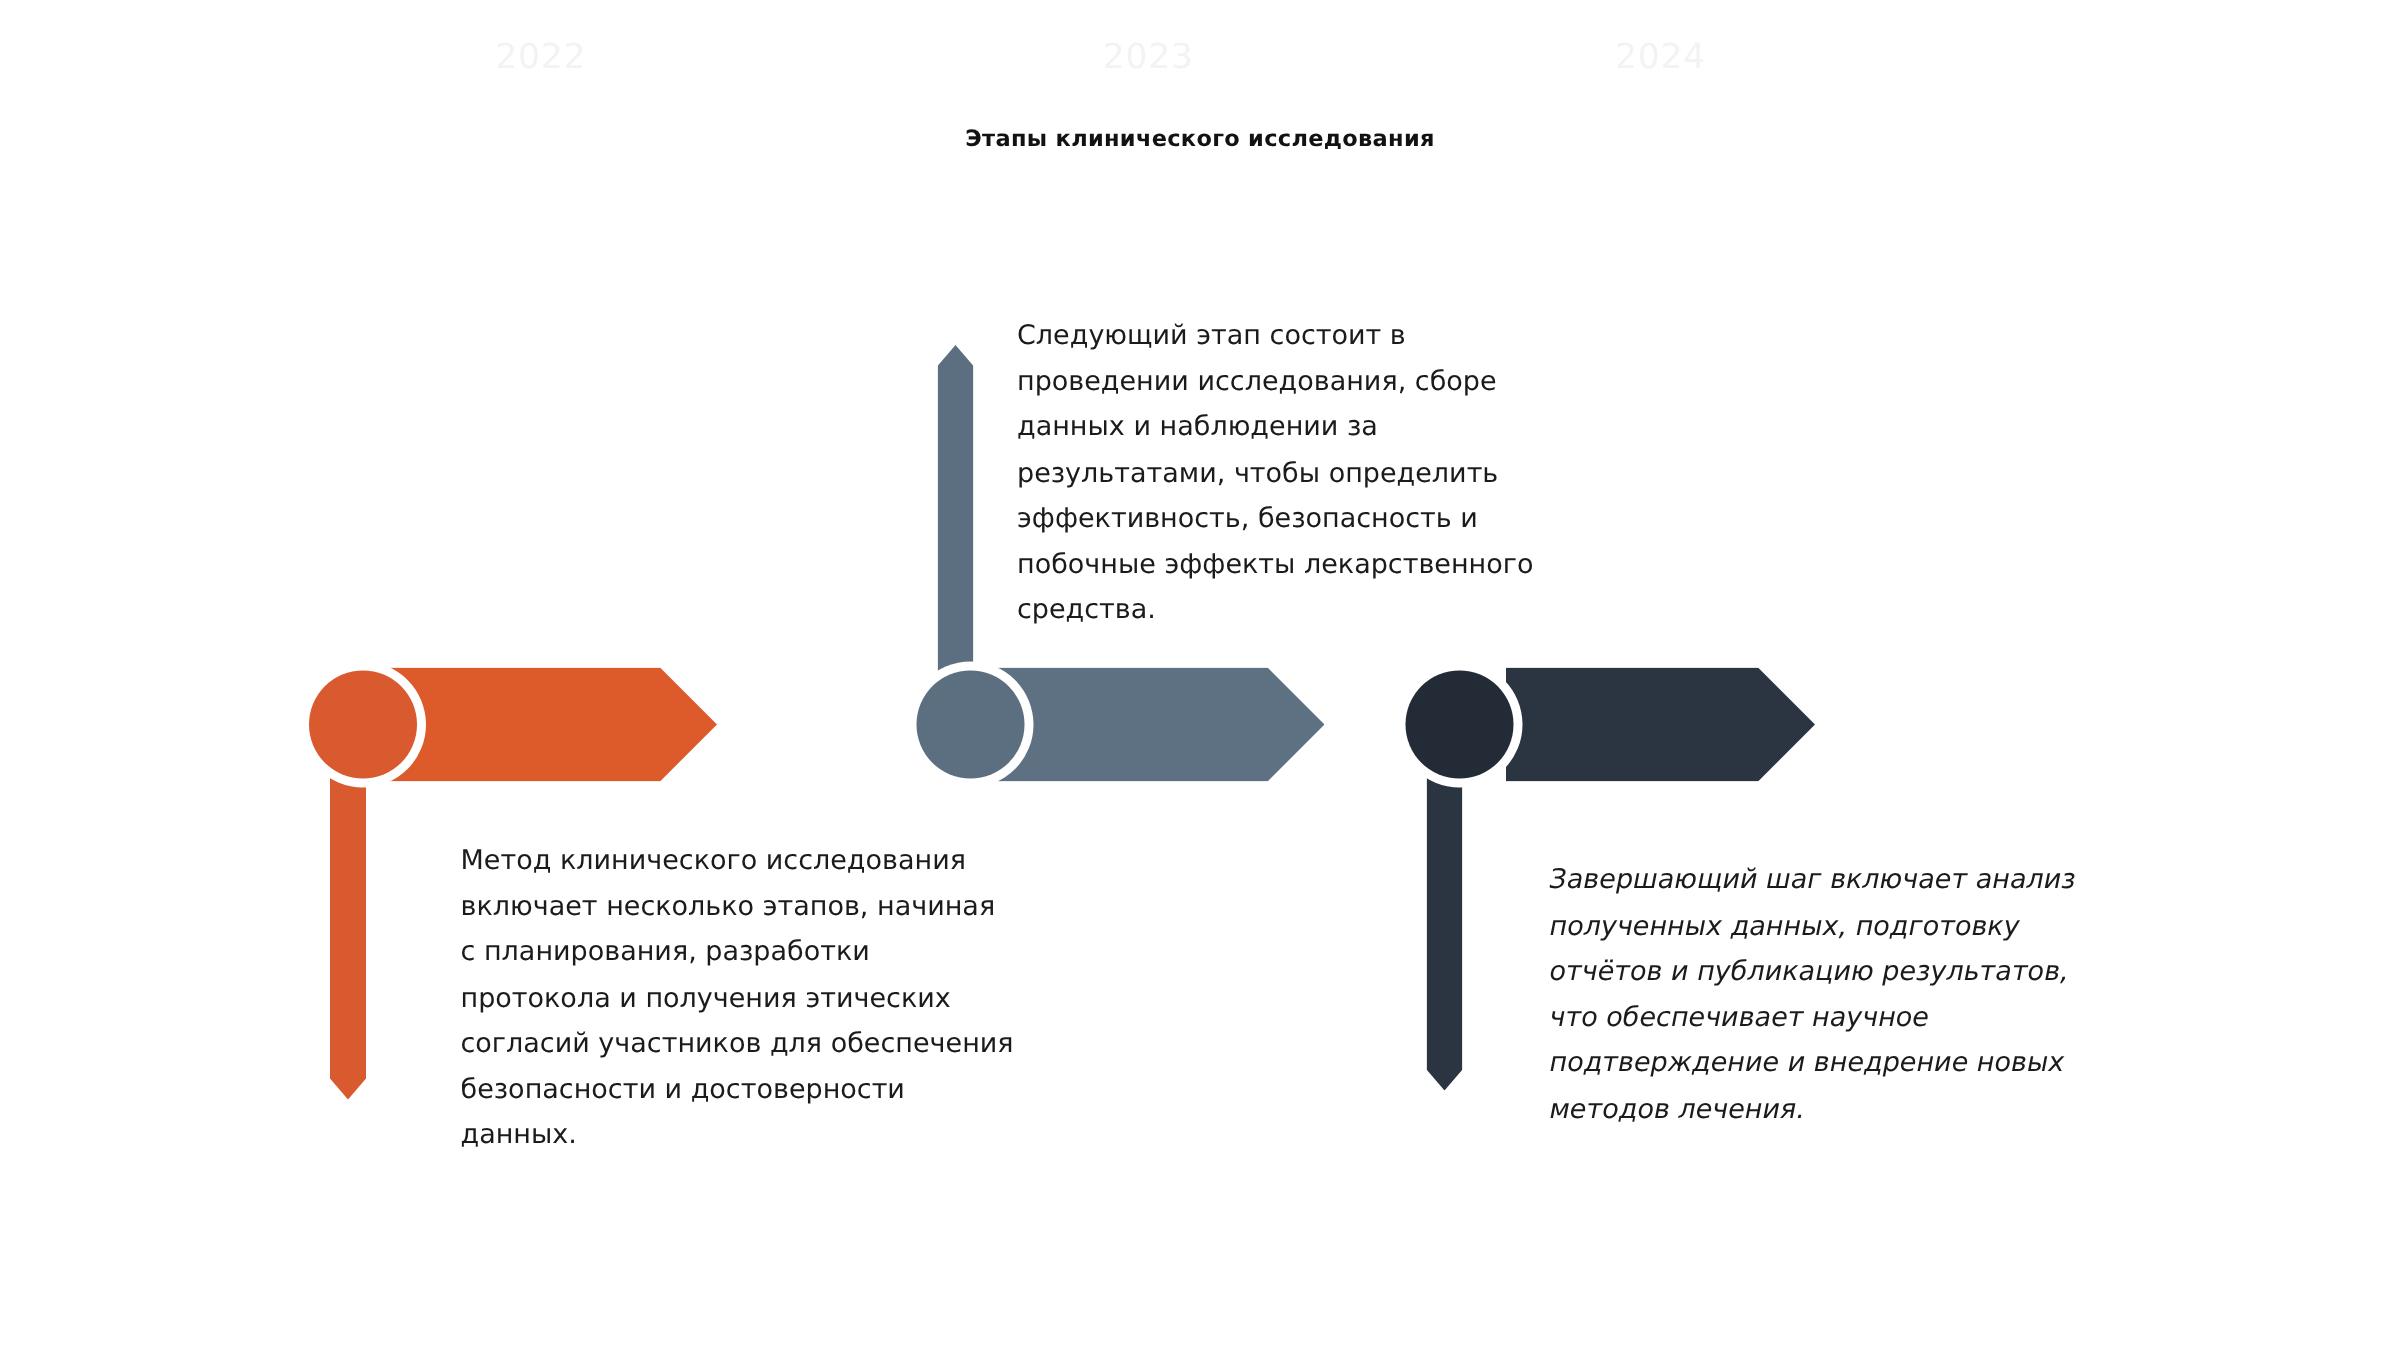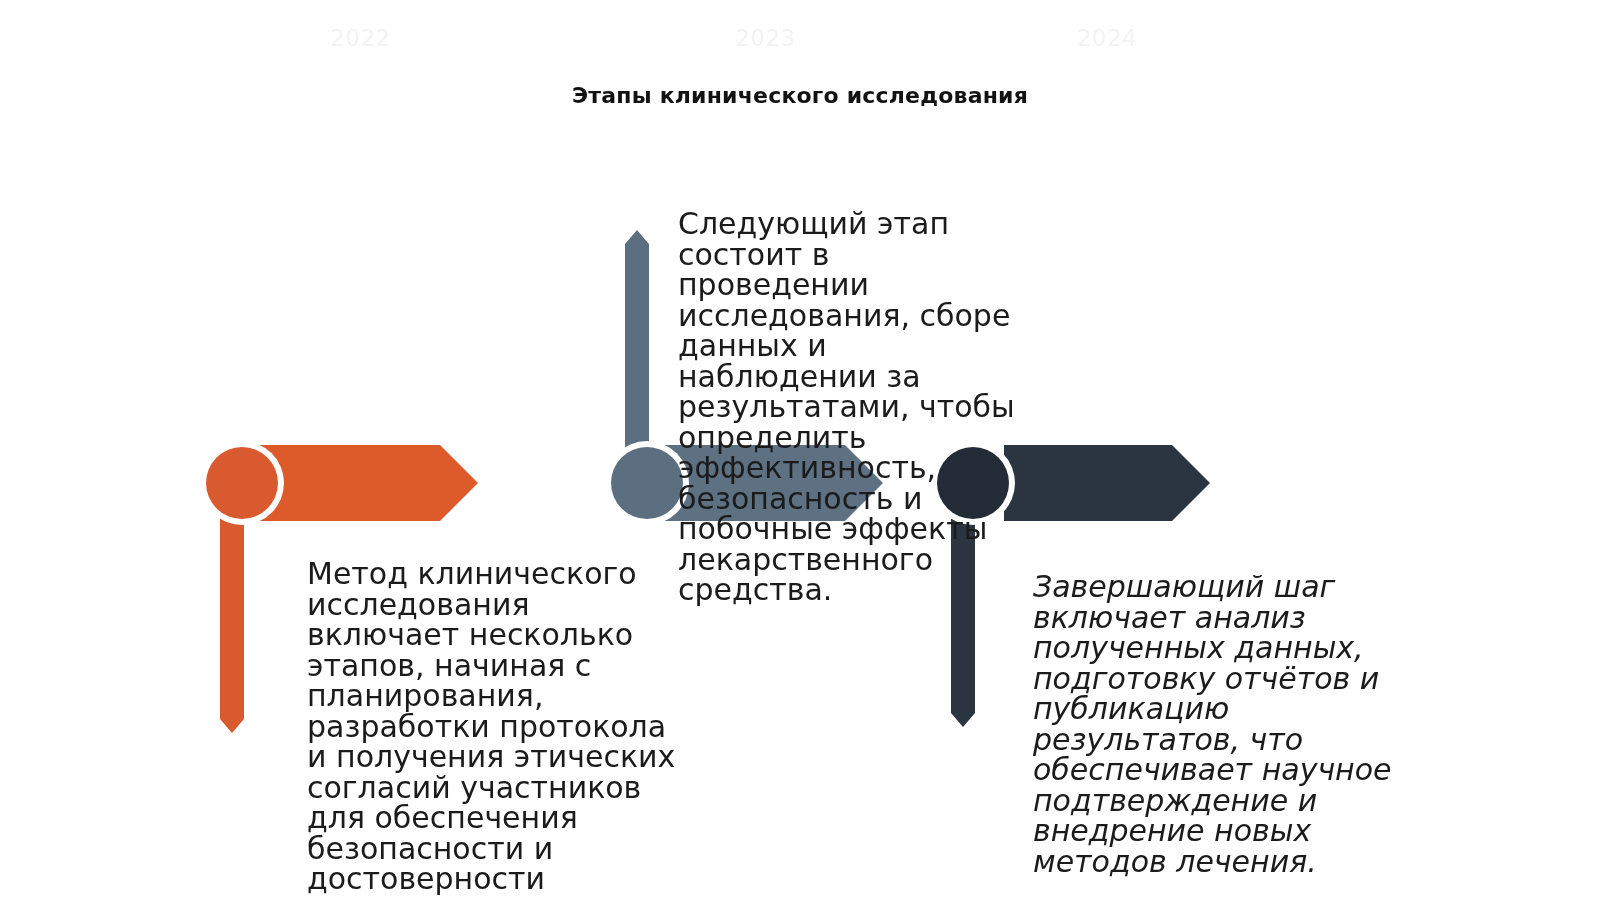--- a/index.html
+++ b/index.html
@@ -10,21 +10,21 @@
     overflow:hidden;
     position:relative;
   }
   #canvas{position:absolute;left:0;top:0;width:1600px;height:900px;}
 
   
   .title{
     position:absolute;
     left:0;top:83px;width:1600px;
     text-align:center;
-    font-size:22px;
+    font-size:15px;
     font-weight:bold;
     color:#121212;
     letter-spacing:.2px;
     white-space:nowrap;
   }
 
   
   .milestone{position:absolute;top:0;left:0;}
 
   
@@ -59,21 +59,21 @@
     clip-path:polygon(0 0, 100% 0, 100% calc(100% - 14px), 50% 100%, 0 calc(100% - 14px));
   }
   .stem-up{
     position:absolute;
     clip-path:polygon(50% 0, 100% 14px, 100% 100%, 0 100%, 0 14px);
   }
 
   
   .desc{
     position:absolute;
-    font-size:30px;
+    font-size:18px;
     line-height:30.5px;
     color:#1b1b1b;
     white-space:pre-line;
   }
 
   
   
   #m1 .chev   {left:243px;top:445px;width:235px;background:#dd5a2b;}
   #m1 .chev-label{left:243px;width:235px;justify-content:center;}
   #m1 .ring   {left:200px;top:441px;width:84px;height:84px;}

